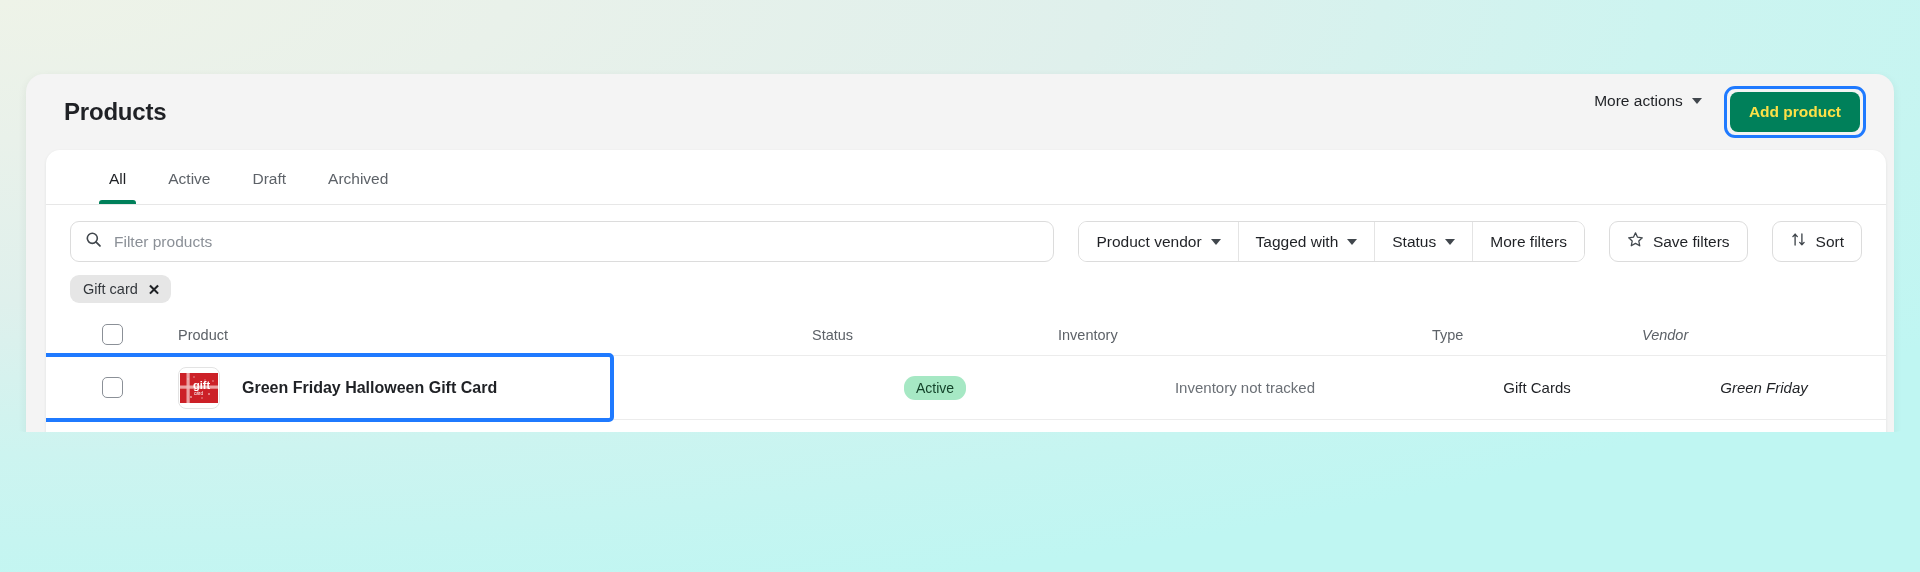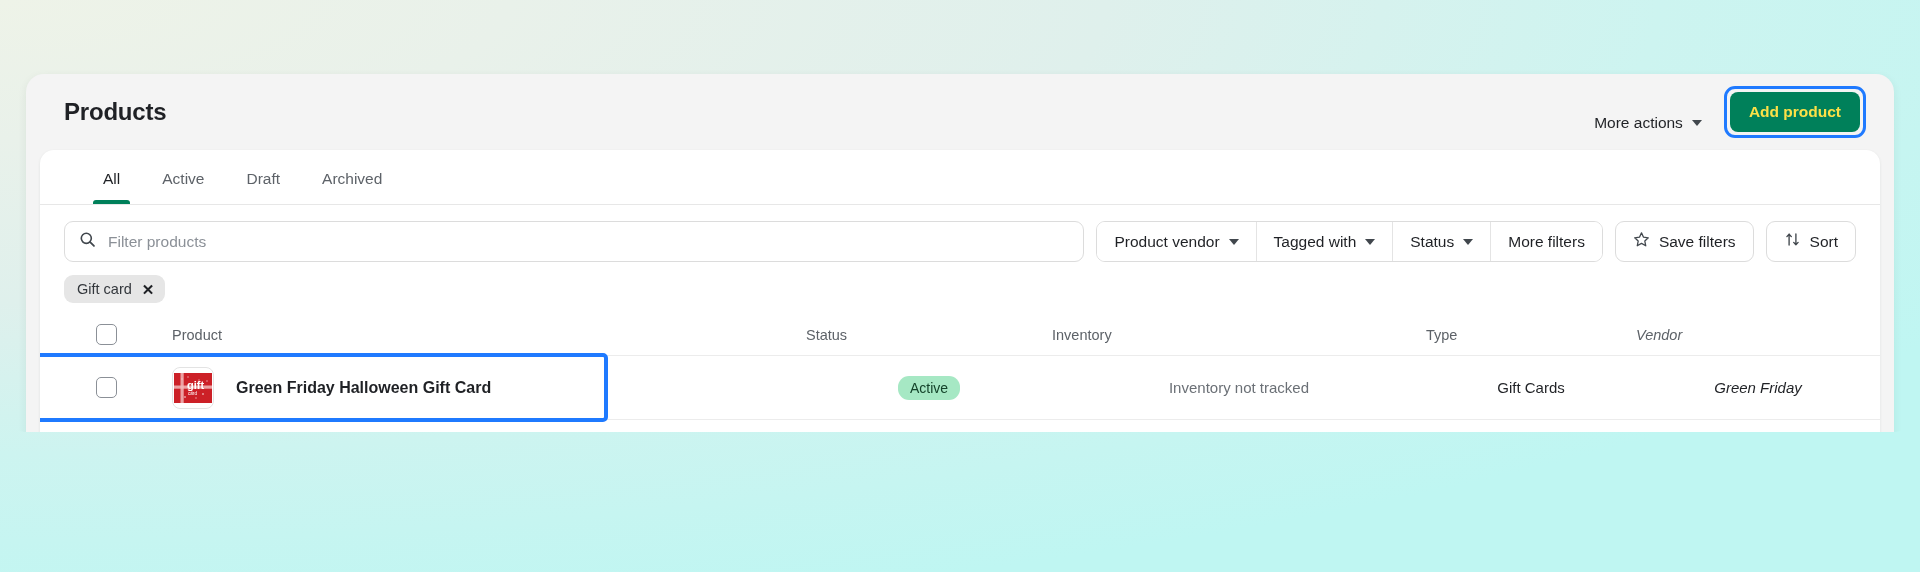--- a/index.html
+++ b/index.html
@@ -54,21 +54,21 @@
     font-size: 24px;
     font-weight: bold;
     color: #1f2125;
     letter-spacing: -.2px;
     margin-left: 24px;
   }
 
   #header-actions {
     margin-left: auto;
     display: flex;
-    align-items: flex-end;
+    align-items: flex-start;
     gap: 18px;
   }
 
   #more-actions-button {
     display: flex;
     align-items: center;
     gap: 9px;
     font-size: 15.5px;
     color: #1f2125;
     background: none;
@@ -102,21 +102,21 @@
     font-size: 15.5px;
     font-weight: bold;
     padding: 11px 19px;
     cursor: pointer;
     white-space: nowrap;
   }
 
   
   #list-panel {
     position: absolute;
-    left: 14px;
+    left: 20px;
     top: 76px;
     width: 1840px;
     height: 330px;
     background: #ffffff;
     border-radius: 14px;
     box-shadow: 0 1px 3px rgba(20,40,30,.09);
     overflow: hidden;
   }
 
   
@@ -149,21 +149,21 @@
     height: 4px;
     border-radius: 3px 3px 0 0;
     background: #00805a;
   }
 
   
   #filter-bar {
     display: flex;
     align-items: flex-start;
     padding: 16px 24px 0 24px;
-    gap: 12px;
+    gap: 24px;
   }
 
   #search-field {
     flex: 1 1 auto;
     height: 41px;
     border: 1px solid #dcdcdc;
     border-radius: 9px;
     display: flex;
     align-items: center;
     padding: 0 14px;

